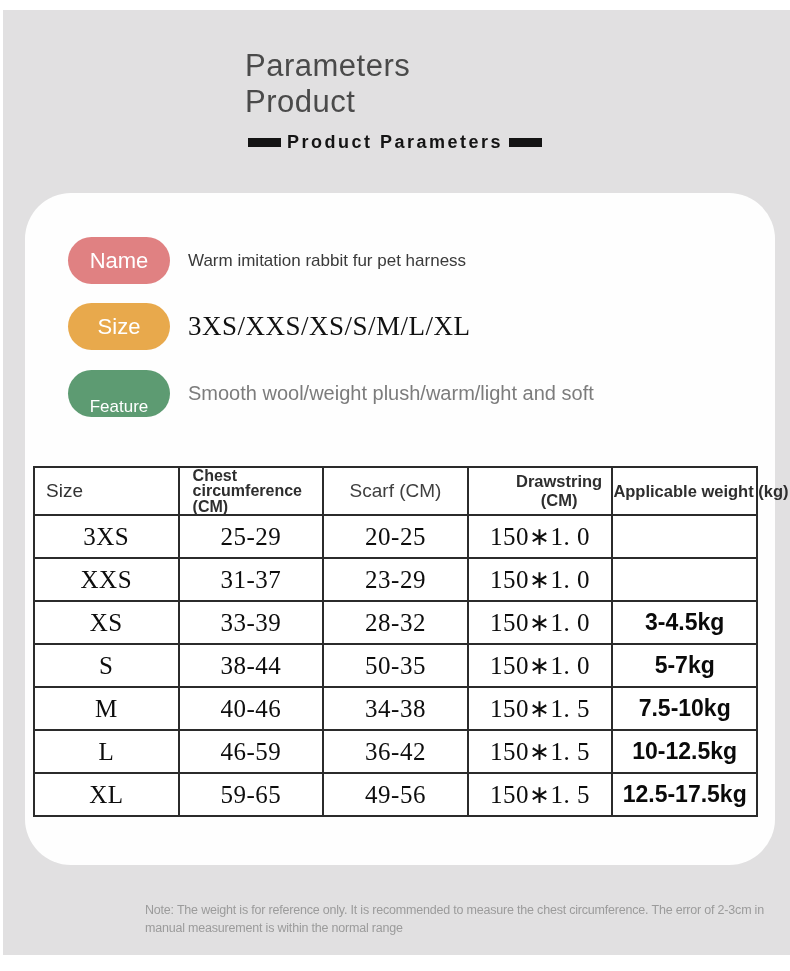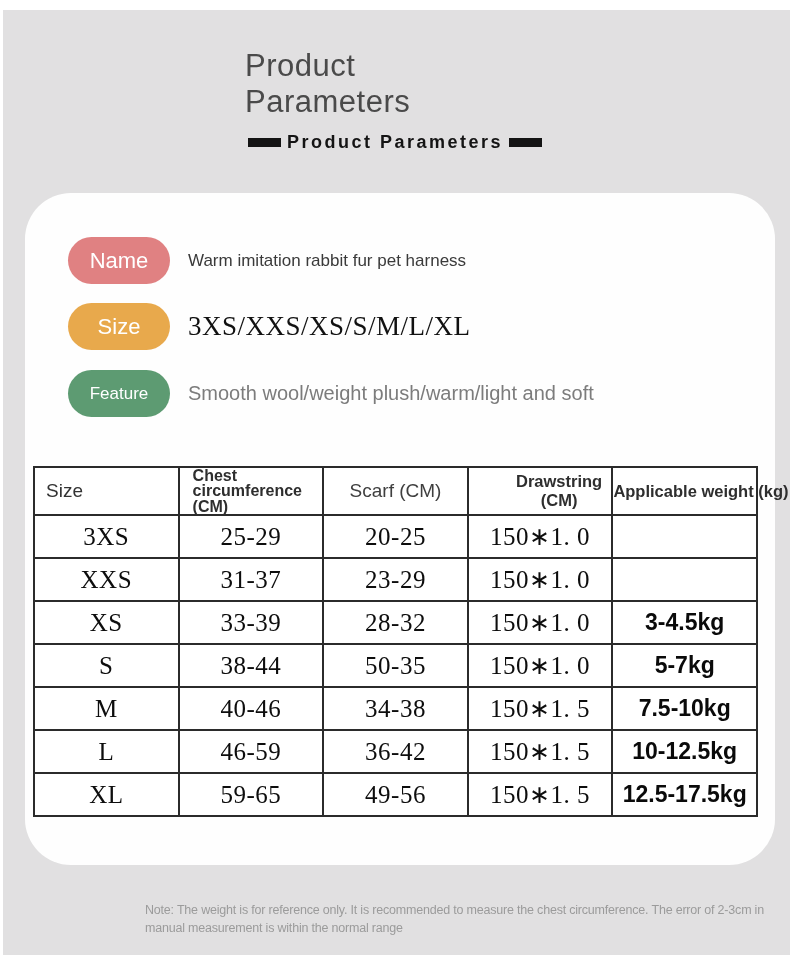--- a/index.html
+++ b/index.html
@@ -64,21 +64,21 @@
     display: flex;
     align-items: center;
     justify-content: center;
     color: #ffffff;
   }
   .row-name  { top: 44px; }
   .row-size  { top: 110px; }
   .row-feature { top: 177px; }
   .row-name .pill { font-size: 22px; }
   .row-size .pill { font-size: 22px; }
-  .row-feature .pill { font-size: 17px; }
+  .row-feature .pill { font-size: 17px; align-items: flex-end; }
   .info-value { margin-left: 18px; white-space: nowrap; }
   .value-name {
     font-size: 17px;
     color: #3a3a3a;
   }
   .value-size {
     font-family: "Liberation Serif", serif;
     font-size: 27px;
     color: #111111;
     letter-spacing: 0.5px;
@@ -136,22 +136,22 @@
     color: #9b9b9b;
   }
 </style>
 </head>
 <body>
 
 <div class="page">
   <div class="gray-panel"></div>
 
   <div class="title">
+    <div>Parameters</div>
     <div>Product</div>
-    <div>Parameters</div>
   </div>
 
   <div class="subtitle-row">
     <span class="subtitle-bar"></span>
     <span class="subtitle-text">Product Parameters</span>
     <span class="subtitle-bar"></span>
   </div>
 
   <div class="card">
 

